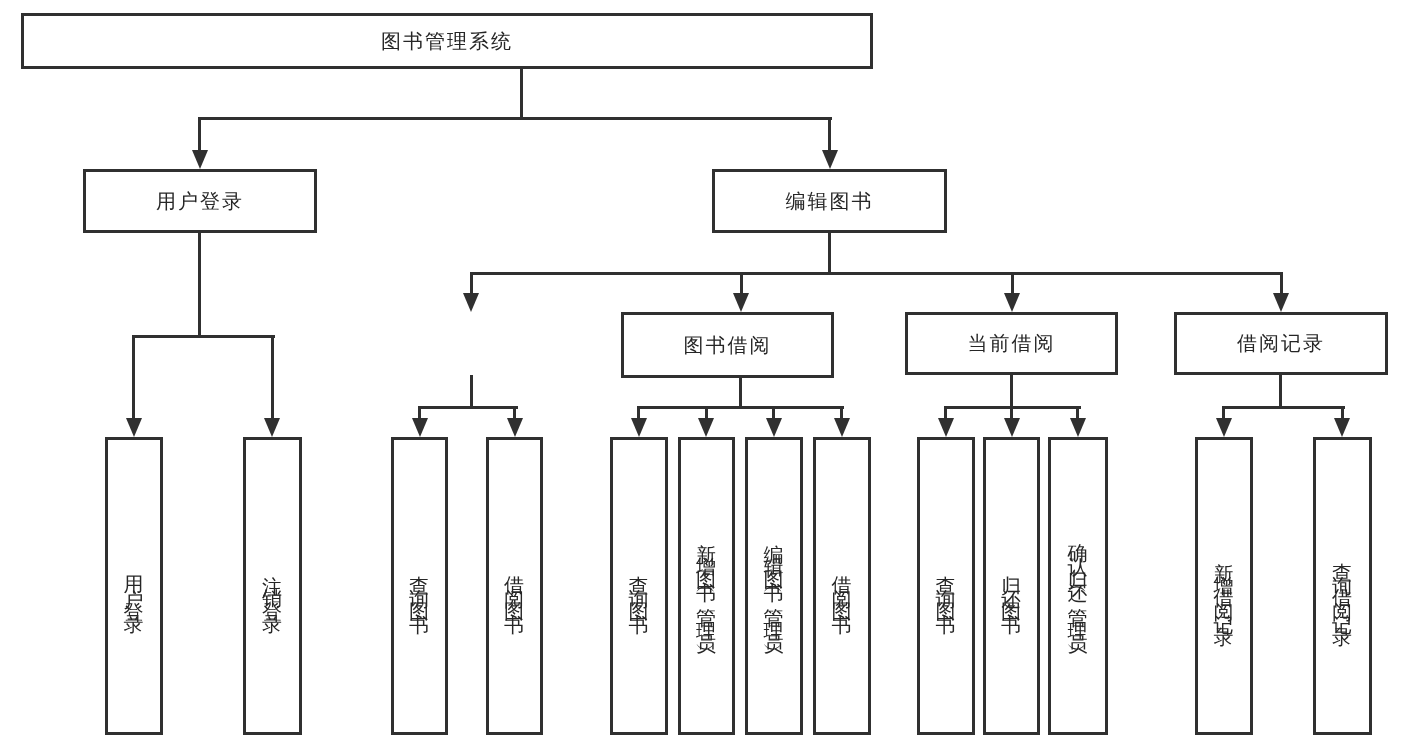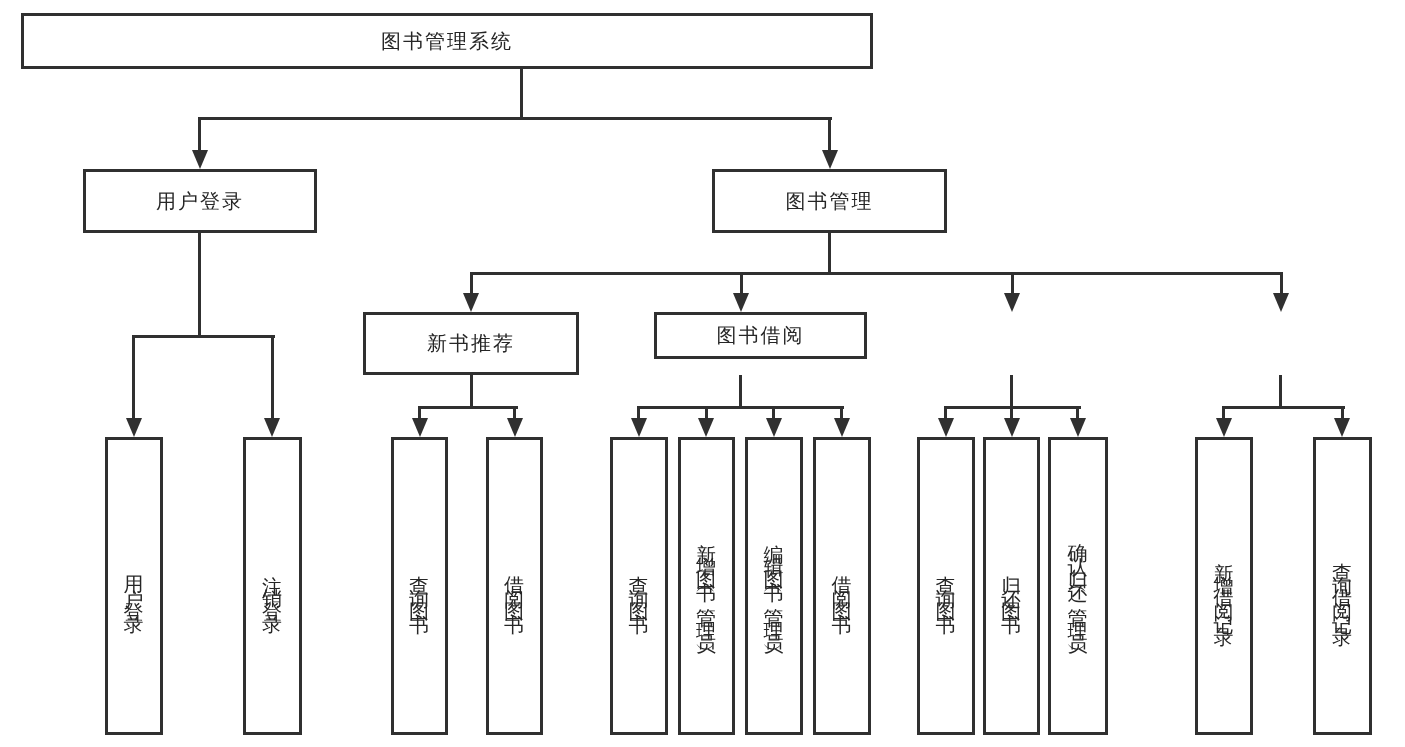--- a/index.html
+++ b/index.html
@@ -33,42 +33,43 @@
   <div class="hbox" style="left:21px;top:13px;width:852px;height:56px;">图书管理系统</div>
 
   <div class="ln" style="left:520px;top:69px;width:3px;height:51px;"></div>
   <div class="ln" style="left:198px;top:117px;width:634px;height:3px;"></div>
   <div class="ln" style="left:198px;top:120px;width:3px;height:30px;"></div>
   <div class="ah" style="left:192px;top:150px;"></div>
   <div class="ln" style="left:828px;top:120px;width:3px;height:30px;"></div>
   <div class="ah" style="left:822px;top:150px;"></div>
 
   <div class="hbox" style="left:83px;top:169px;width:234px;height:64px;">用户登录</div>
-  <div class="hbox" style="left:712px;top:169px;width:235px;height:64px;">图书管理</div>
+  <div class="hbox" style="left:712px;top:169px;width:235px;height:64px;">编辑图书</div>
 
   <div class="ln" style="left:198px;top:233px;width:3px;height:105px;"></div>
   <div class="ln" style="left:132px;top:335px;width:143px;height:3px;"></div>
   <div class="ln" style="left:132px;top:338px;width:3px;height:80px;"></div>
   <div class="ah" style="left:126px;top:418px;"></div>
   <div class="ln" style="left:271px;top:338px;width:3px;height:80px;"></div>
   <div class="ah" style="left:264px;top:418px;"></div>
 
   <div class="ln" style="left:828px;top:233px;width:3px;height:42px;"></div>
   <div class="ln" style="left:470px;top:272px;width:813px;height:3px;"></div>
   <div class="ln" style="left:470px;top:275px;width:3px;height:18px;"></div>
   <div class="ah" style="left:463px;top:293px;"></div>
   <div class="ln" style="left:740px;top:275px;width:3px;height:18px;"></div>
   <div class="ah" style="left:733px;top:293px;"></div>
   <div class="ln" style="left:1011px;top:275px;width:3px;height:18px;"></div>
   <div class="ah" style="left:1004px;top:293px;"></div>
   <div class="ln" style="left:1280px;top:275px;width:3px;height:18px;"></div>
   <div class="ah" style="left:1273px;top:293px;"></div>
 
-  <div class="hbox" style="left:363px;top:312px;width:216px;height:63px;">新书推荐</div>
-  <div class="hbox" style="left:654px;top:312px;width:213px;height:47px;">图书借阅</div>
+  <div class="hbox" style="left:621px;top:312px;width:213px;height:66px;">图书借阅</div>
+  <div class="hbox" style="left:905px;top:312px;width:213px;height:63px;">当前借阅</div>
+  <div class="hbox" style="left:1174px;top:312px;width:214px;height:63px;">借阅记录</div>
 
   <div class="ln" style="left:470px;top:375px;width:3px;height:34px;"></div>
   <div class="ln" style="left:418px;top:406px;width:100px;height:3px;"></div>
   <div class="ln" style="left:418px;top:409px;width:3px;height:9px;"></div>
   <div class="ah" style="left:412px;top:418px;"></div>
   <div class="ln" style="left:513px;top:409px;width:3px;height:9px;"></div>
   <div class="ah" style="left:507px;top:418px;"></div>
 
   <div class="ln" style="left:739px;top:375px;width:3px;height:34px;"></div>
   <div class="ln" style="left:637px;top:406px;width:207px;height:3px;"></div>

